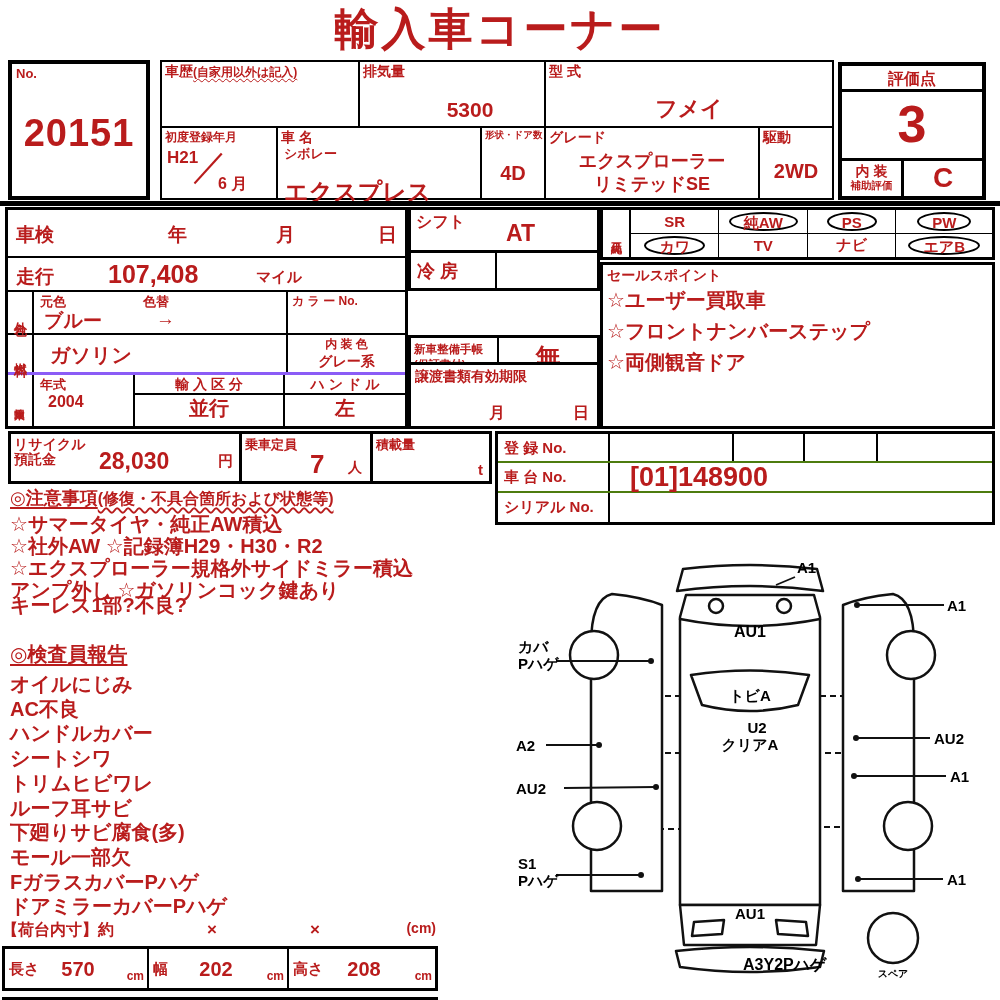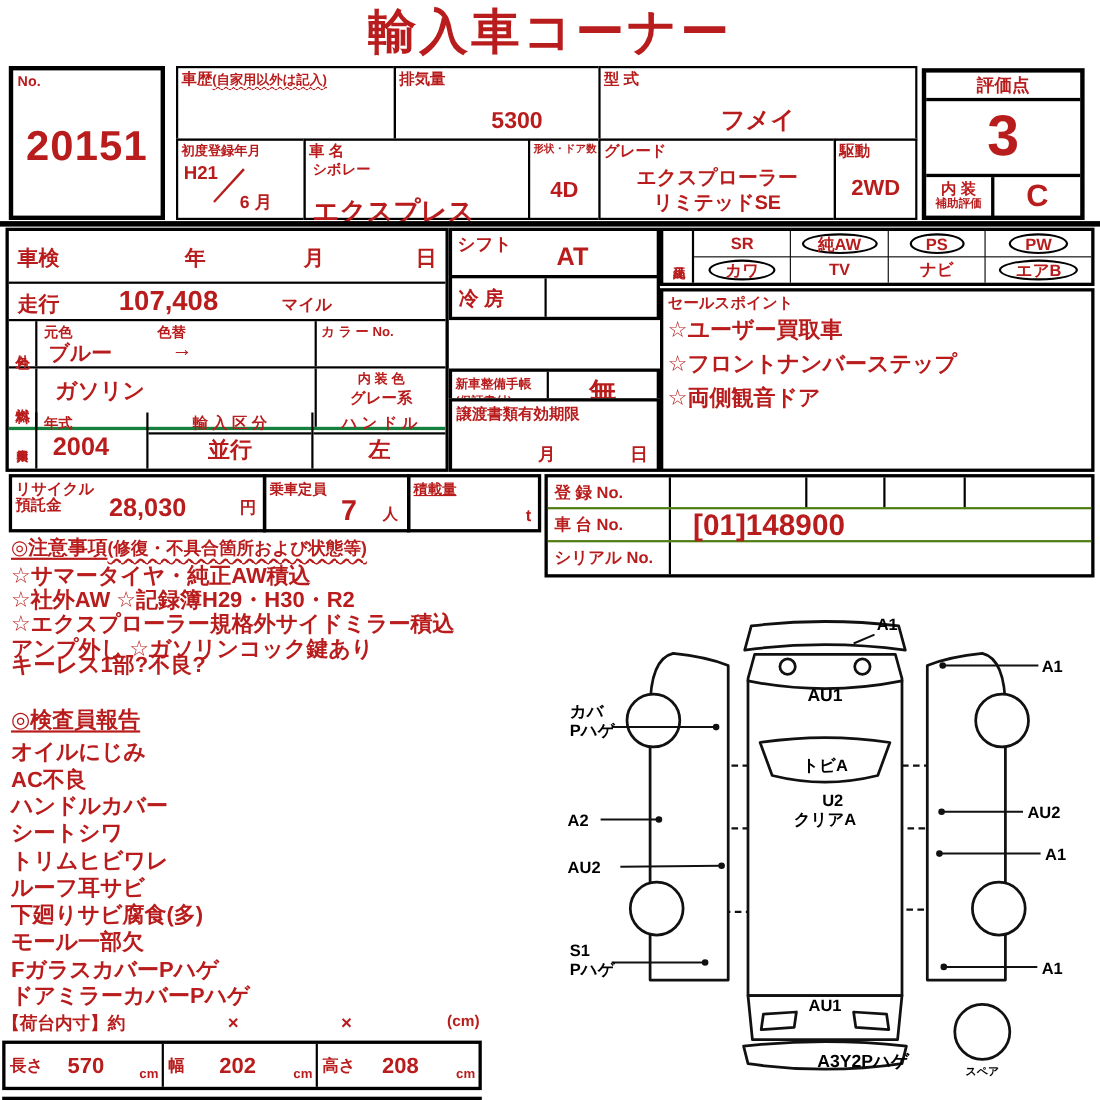--- a/index.html
+++ b/index.html
@@ -174,37 +174,37 @@
         </div>
       <span style="position:absolute;left:32px;top:1px;font-size:13px;font-weight:bold;">元色</span>
       <span style="position:absolute;left:135px;top:1px;font-size:13px;font-weight:bold;">色替</span>
       <span style="position:absolute;left:36px;top:16px;font-size:19px;font-weight:bold;">ブルー</span>
       <span style="position:absolute;left:148px;top:16px;font-size:19px;font-weight:bold;">→</span>
       <div style="position:absolute;left:278px;top:0;bottom:0;width:119px;border-left:2px solid #000;">
         <span style="position:absolute;left:4px;top:1px;font-size:12px;font-weight:bold;white-space:nowrap;">カ ラ ー No.</span>
       </div>
     </div>
 
-    <div class="lrow" style="top:125px;height:56px;border-bottom:3px solid #15803d;">
+    <div class="lrow" style="top:125px;height:40px;border-bottom:3px solid #8b5cf6;">
       <div class="vcell">
           <span class="vtext" style="font-size:13px;">燃料</span>
         </div>
       <span style="position:absolute;left:42px;top:7px;font-size:20px;font-weight:bold;">ガソリン</span>
       <div style="position:absolute;left:278px;top:0;bottom:0;width:119px;border-left:2px solid #000;text-align:center;">
         <div style="font-size:12px;font-weight:bold;margin-top:1px;">内 装 色</div>
         <div style="font-size:14px;font-weight:bold;">グレー系</div>
       </div>
     </div>
 
     <div class="lrow" style="top:165px;height:51px;">
       <div class="vcell">
           <span class="vtext" style="font-size:10.5px;letter-spacing:0;">輸入車用</span>
         </div>
       <span style="position:absolute;left:32px;top:1px;font-size:13px;font-weight:bold;">年式</span>
-      <span style="position:absolute;left:40px;top:18px;font-size:23px;font-weight:bold;">2004</span>
+      <span style="position:absolute;left:40px;top:18px;font-size:16px;font-weight:bold;">2004</span>
       <div style="position:absolute;left:125px;top:0;bottom:0;width:150px;border-left:2px solid #000;">
         <div style="font-size:14px;font-weight:bold;text-align:center;border-bottom:2px solid #000;height:20px;line-height:19px;">輸 入 区 分</div>
         <div style="font-size:20px;font-weight:bold;text-align:center;">並行</div>
       </div>
       <div style="position:absolute;left:275px;top:0;bottom:0;width:122px;border-left:2px solid #000;">
         <div style="font-size:14px;font-weight:bold;text-align:center;border-bottom:2px solid #000;height:20px;line-height:19px;">ハ ン ド ル</div>
         <div style="font-size:20px;font-weight:bold;text-align:center;">左</div>
       </div>
     </div>
   </div>
@@ -279,21 +279,21 @@
     </div>
     <span style="position:absolute;left:88px;top:14px;font-size:23px;font-weight:bold;">28,030</span>
     <span style="position:absolute;right:6px;top:18px;font-size:15px;font-weight:bold;">円</span>
   </div>
   <div class="abs capacity">
     <span style="position:absolute;left:3px;top:2px;font-size:13px;font-weight:bold;">乗車定員</span>
     <span style="position:absolute;left:68px;top:15px;font-size:26px;font-weight:bold;">7</span>
     <span style="position:absolute;right:8px;bottom:4px;font-size:14px;font-weight:bold;">人</span>
   </div>
   <div class="abs load">
-    <span style="position:absolute;left:3px;top:2px;font-size:13px;font-weight:bold;text-decoration:underline;">積載量</span>
+    <span style="position:absolute;left:3px;top:2px;font-size:13px;font-weight:bold;">積載量</span>
     <span style="position:absolute;right:6px;bottom:3px;font-size:15px;font-weight:bold;">t</span>
   </div>
 
   <div class="abs reg">
     <div class="reg-row">
       <div class="reg-label">登 録 No.</div>
       <div class="reg-val">
         <span class="reg-div" style="left:122px;"></span>
         <span class="reg-div" style="left:193px;"></span>
         <span class="reg-div" style="left:266px;"></span>

